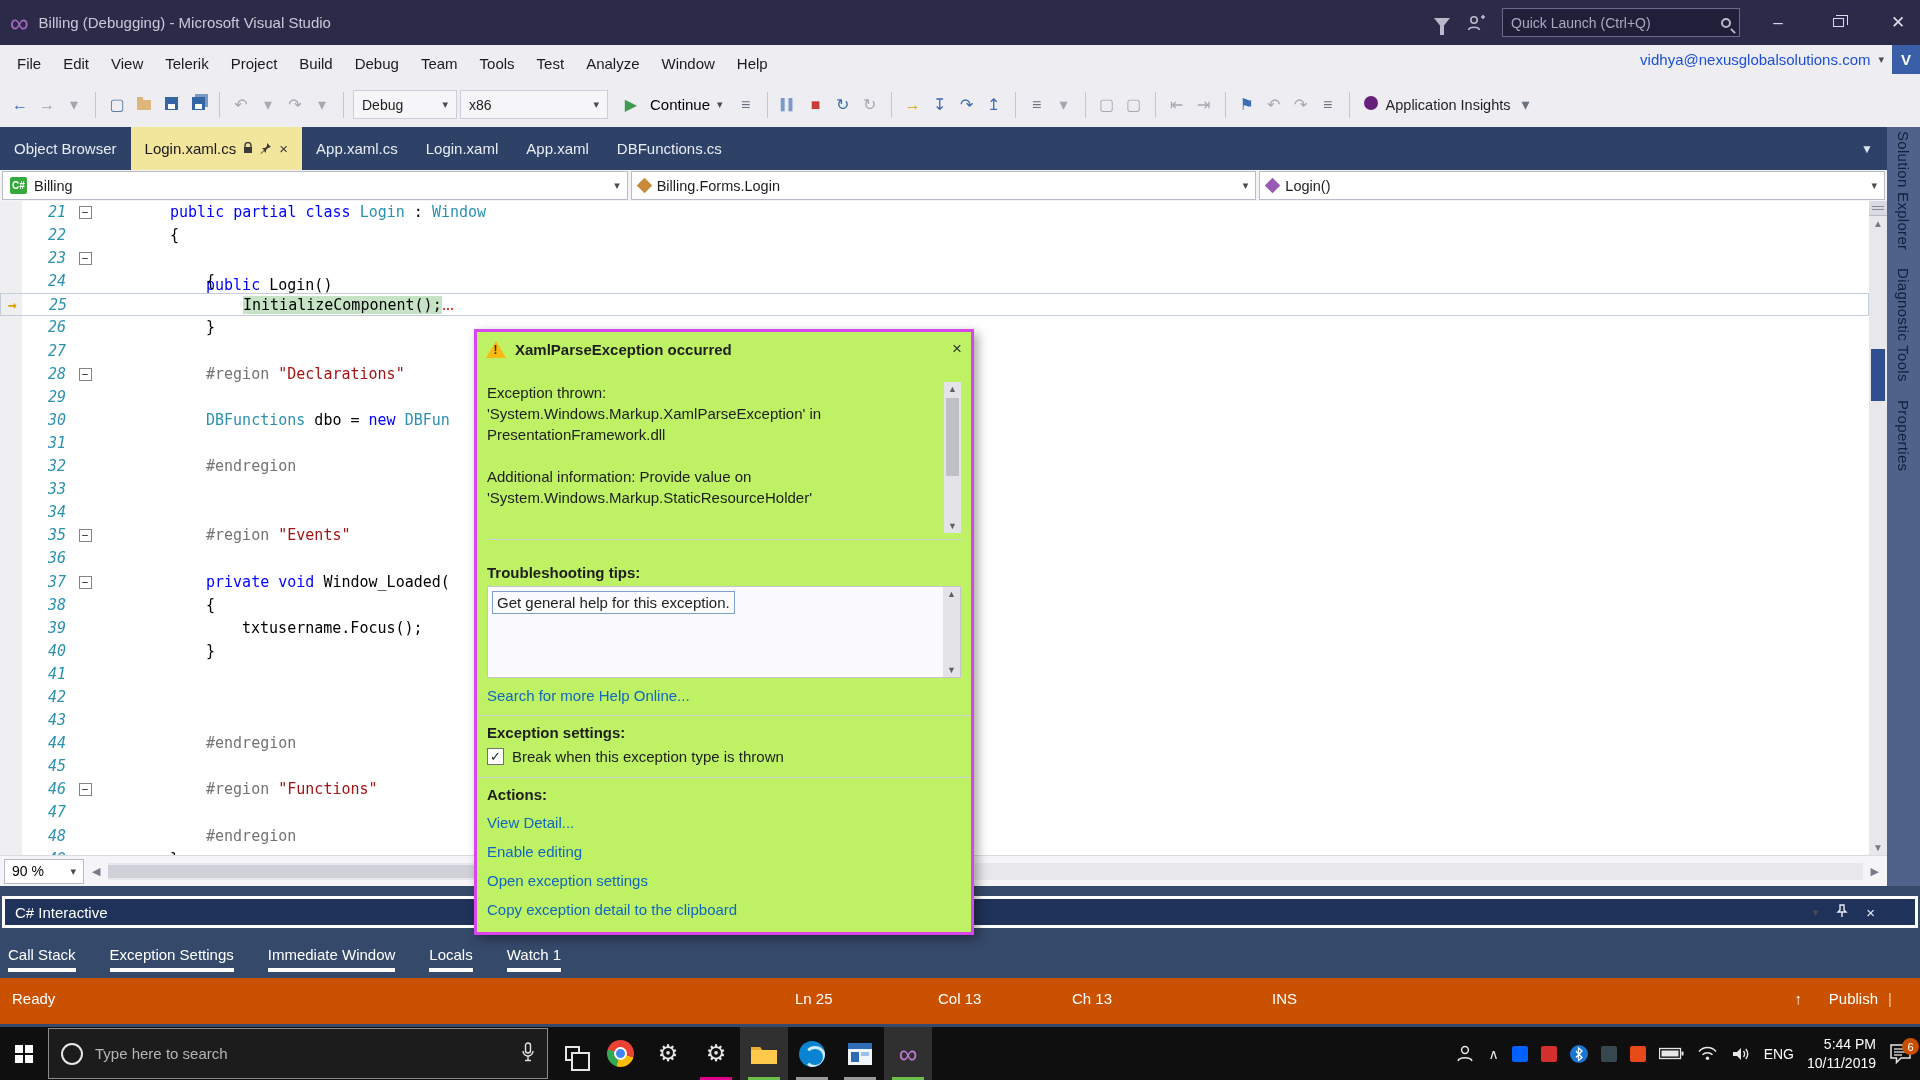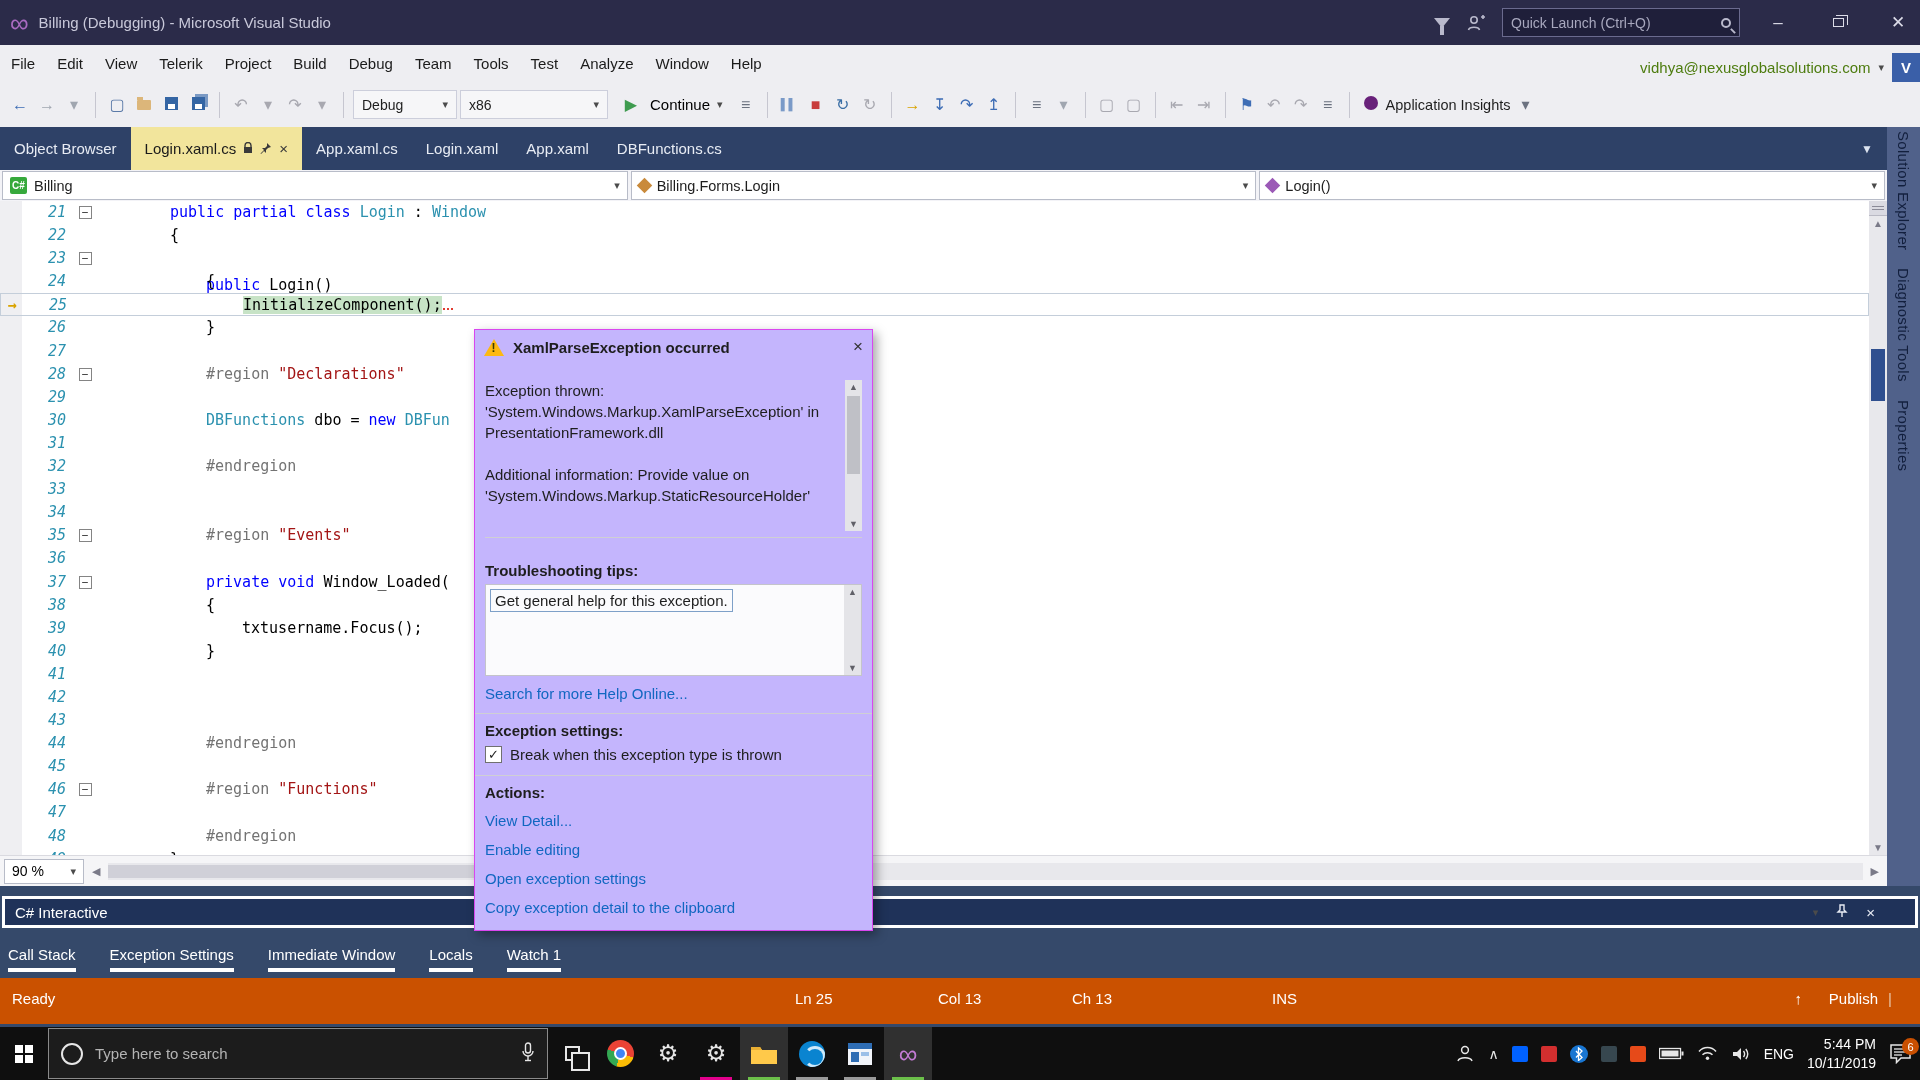--- a/index.html
+++ b/index.html
@@ -17,24 +17,24 @@
   .quicklaunch .mag { margin-left:auto; }
   .mag { width:10px; height:10px; border:2px solid #B9B9CC; border-radius:50%; position:relative; display:inline-block; }
   .mag::after { content:""; position:absolute; width:2px; height:6px; background:#B9B9CC; left:9px; top:8px; transform:rotate(-45deg); }
   .winbtn { width:44px; height:45px; display:flex; align-items:center; justify-content:center; color:#DCDCE8; font-size:17px; }
   .restore-glyph { width:11px; height:9px; border:1px solid #DCDCE8; position:relative; display:inline-block; }
   .restore-glyph::before { content:""; position:absolute; left:2px; top:-4px; width:11px; height:9px; border:1px solid #DCDCE8; border-left:none; border-bottom:none; }
   .funnel { width:0; height:0; border-left:8px solid transparent; border-right:8px solid transparent; border-top:10px solid #B9B9CC; position:relative; display:inline-block; }
   .funnel::after { content:""; position:absolute; left:-2px; top:-2px; width:4px; height:9px; background:#B9B9CC; }
 
   
-  .menubar { height:37px; background:#EEEEF2; color:#1B1B1B; display:flex; align-items:flex-end; }
+  .menubar { height:37px; background:#EEEEF2; color:#1B1B1B; display:flex; align-items:flex-start; padding-left:6px; }
   .menu-item { padding:0 11px; line-height:37px; }
   .mb-right { margin-left:auto; display:flex; align-items:center; gap:8px; }
-  .account { font-size:15px; color:#4d7c0f; }
+  .account { font-size:15px; color:#1d4ed8; }
   .caret { font-size:11px; color:#4B4B4B; }
   .avatar { width:28px; height:29px; background:#3A5FA8; color:#FFF; display:flex; align-items:center; justify-content:center; font-size:15px; font-weight:bold; }
 
   
   .toolbar { height:45px; background:#EEEEF2; display:flex; align-items:center; padding-left:8px; gap:3px; }
   .tsep { width:1px; height:26px; background:#C6C6D0; margin:0 6px; }
   .tico { min-width:24px; text-align:center; font-size:16px; line-height:1; }
   .combo { height:29px; background:#F6F6F8; border:1px solid #CCCEDB; display:flex; align-items:center; padding:0 8px; gap:8px; color:#1E1E1E; font-size:14px; }
   .combo .caret { margin-left:auto; }
   .mini-folder { width:14px; height:10px; background:#DCB67A; border-radius:1px; position:relative; display:inline-block; }
@@ -135,21 +135,21 @@
   .trayico { display:flex; align-items:center; justify-content:center; }
   .sq { width:16px; height:16px; border-radius:2px; display:inline-block; }
   .bt { width:18px; height:18px; border-radius:50%; background:#1976D2; display:flex; align-items:center; justify-content:center; }
   .clockblock { text-align:right; font-size:14px; line-height:1.35; }
   .bubblewrap { position:relative; }
   .badge { position:absolute; top:-5px; right:-7px; width:17px; height:17px; background:#C94F00; border-radius:50%; color:#FFF; font-size:11px; display:flex; align-items:center; justify-content:center; }
   .chevup { font-size:14px; color:#E6E6E6; }
   .engtxt { font-size:14px; }
 
   
-  .dialog { position:absolute; left:474px; top:329px; width:399px; background:#c4b5fd; border:1px solid #d946ef; box-shadow:4px 4px 10px rgba(0,0,0,0.35); z-index:50; color:#1E1E1E; }
+  .dialog { position:absolute; left:474px; top:329px; width:500px; background:#bef264; border:3px solid #d946ef; box-shadow:4px 4px 10px rgba(0,0,0,0.35); z-index:50; color:#1E1E1E; }
   .dlg-title { height:34px; display:flex; align-items:center; padding:0 9px; gap:9px; font-weight:bold; font-size:15px; }
   .dlg-close { margin-left:auto; font-weight:normal; font-size:17px; color:#333; }
   .warn { width:0; height:0; border-left:10px solid transparent; border-right:10px solid transparent; border-bottom:17px solid #FDB913; position:relative; }
   .warn::after { content:"!"; position:absolute; left:-2.5px; top:2px; font-size:12px; font-weight:bold; color:#3A3A00; }
   .dlg-msg { position:relative; margin:16px 10px; height:158px; border-bottom:1px solid #CFCFD4; padding-right:22px; font-size:15px; }
   .msg-line { line-height:21px; }
   .dscroll { position:absolute; right:0; top:0; bottom:6px; width:17px; background:#E4E4E8; }
   .dscroll .a { position:absolute; left:0; width:17px; text-align:center; font-size:9px; color:#606068; }
   .dscroll .th { position:absolute; left:2px; width:13px; background:#BFC0C6; }
   .dlg-label { font-weight:bold; padding:8px 10px 5px; font-size:15px; }

